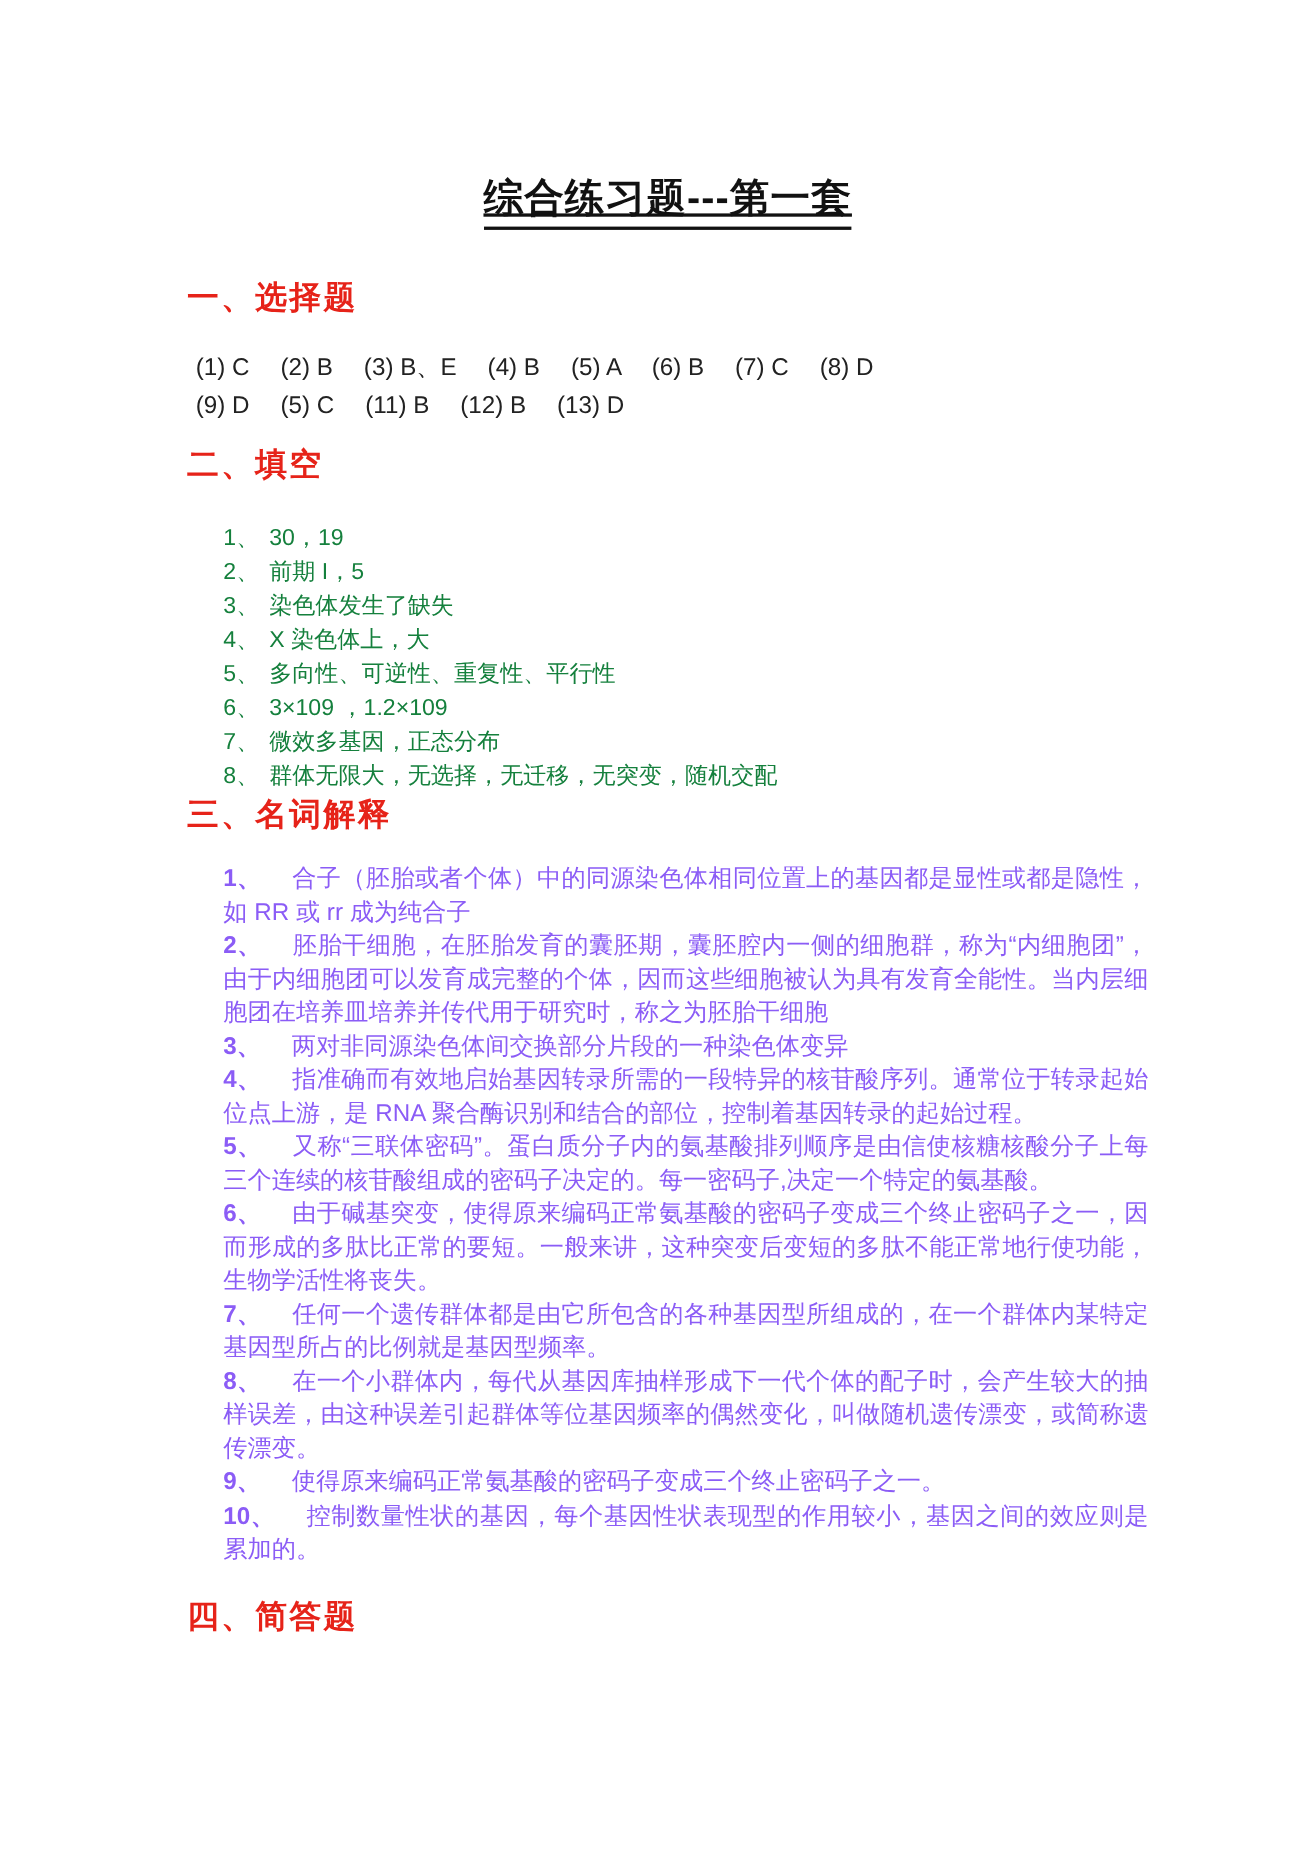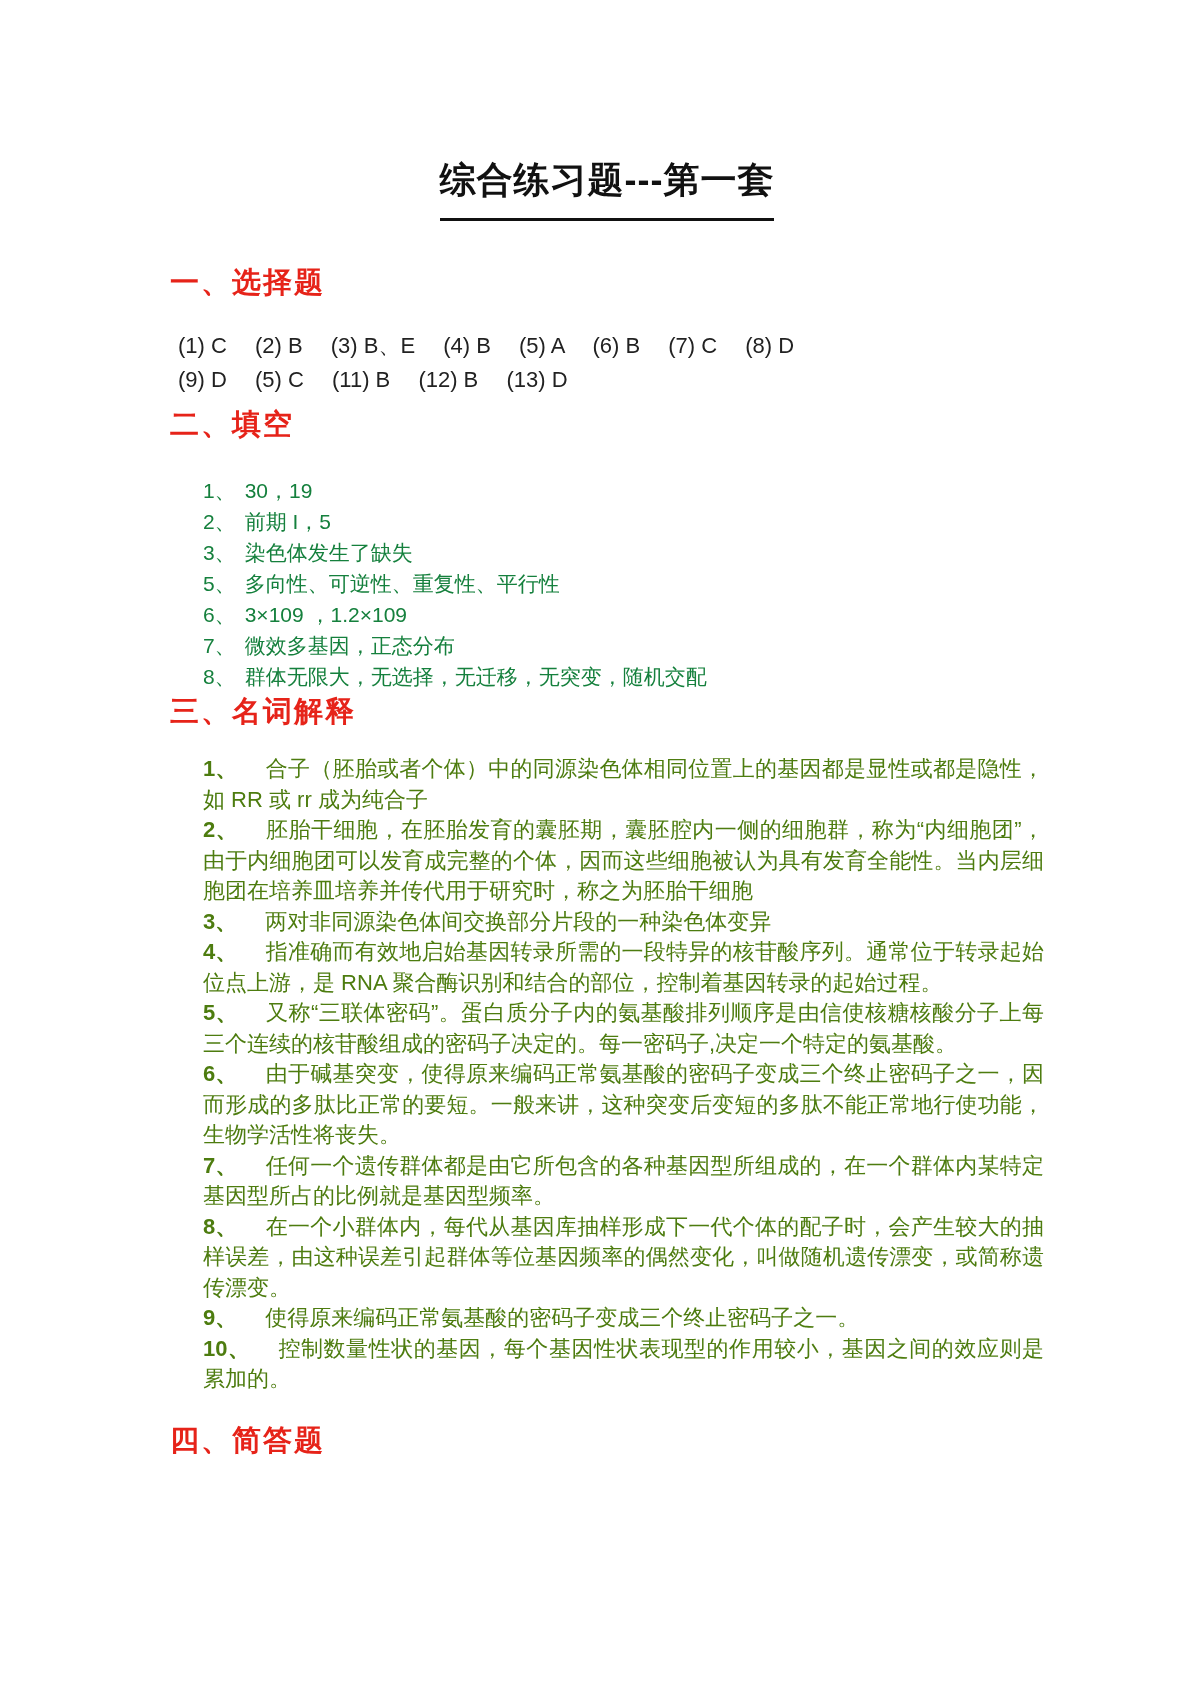--- a/index.html
+++ b/index.html
@@ -14,46 +14,47 @@
 
   .doc-title {
     margin: 156px 0 0 0;
     text-align: center;
     font-size: 36px; font-weight: 700; letter-spacing: 1px;
     color: #111;
   }
   .doc-title .title-text {
     display: inline-block;
     border-bottom: 3px solid #111;
-    padding-bottom: 13px;
+    padding-bottom: 1px;
+    text-decoration: underline;
   }
 
   .sec-heading {
     color: var(--accent);
     font-size: 29px; font-weight: 700;
     letter-spacing: 2px;
     margin: 0;
   }
   .sec-heading.s1 { margin-top: 42px; }
-  .sec-heading.s2 { margin-top: 8px; }
+  .sec-heading.s2 { margin-top: 18px; }
   .sec-heading.s3 { }
   .sec-heading.s4 { margin-top: 26px; }
 
   .mc-block { margin: 26px 0 0 8px; }
   .mc-line {
     margin: 0; font-size: 22px; line-height: 34px;
     white-space: pre-wrap; color: #222;
   }
 
   .fill-list { margin: 30px 0 0 33px; }
   .fill-item { margin: 0; font-size: 21px; line-height: 31px; color: #15803d; }
   .fill-num { display: inline-block; margin-right: 9px; }
 
   .def-list { margin: 22px 0 0 33px; width: 841px; }
-  .def-item { margin: 0; font-size: 22px; line-height: 30.5px; color: #4d7c0f; text-align: justify; }
+  .def-item { margin: 0; font-size: 22px; line-height: 30.5px; color: #8b5cf6; text-align: justify; }
   .def-num { font-weight: 700; margin-right: 28px; }
 </style>
 </head>
 <body>
 
 <div class="page">
 
   <h1 class="doc-title"><span class="title-text">综合练习题---第一套</span></h1>
 
   <h2 class="sec-heading s1">一、选择题</h2>
@@ -62,20 +63,21 @@
     <p class="mc-line">(1) C　 (2) B　 (3) B、E　 (4) B　 (5) A　 (6) B　 (7) C　 (8) D</p>
     <p class="mc-line">(9) D　 (5) C　 (11) B　 (12) B　 (13) D</p>
   </div>
 
   <h2 class="sec-heading s2">二、填空</h2>
 
   <div class="fill-list">
     <p class="fill-item"><span class="fill-num">1、</span><span class="fill-text">30，19</span></p>
     <p class="fill-item"><span class="fill-num">2、</span><span class="fill-text">前期 I，5</span></p>
     <p class="fill-item"><span class="fill-num">3、</span><span class="fill-text">染色体发生了缺失</span></p>
+    <p class="fill-item"><span class="fill-num">4、</span><span class="fill-text">X 染色体上，大</span></p>
     <p class="fill-item"><span class="fill-num">5、</span><span class="fill-text">多向性、可逆性、重复性、平行性</span></p>
     <p class="fill-item"><span class="fill-num">6、</span><span class="fill-text">3×109 ，1.2×109</span></p>
     <p class="fill-item"><span class="fill-num">7、</span><span class="fill-text">微效多基因，正态分布</span></p>
     <p class="fill-item"><span class="fill-num">8、</span><span class="fill-text">群体无限大，无选择，无迁移，无突变，随机交配</span></p>
   </div>
 
   <h2 class="sec-heading s3">三、名词解释</h2>
 
   <div class="def-list">
     <p class="def-item"><span class="def-num">1、</span><span class="def-text">合子（胚胎或者个体）中的同源染色体相同位置上的基因都是显性或都是隐性，如 RR 或 rr 成为纯合子</span></p>

